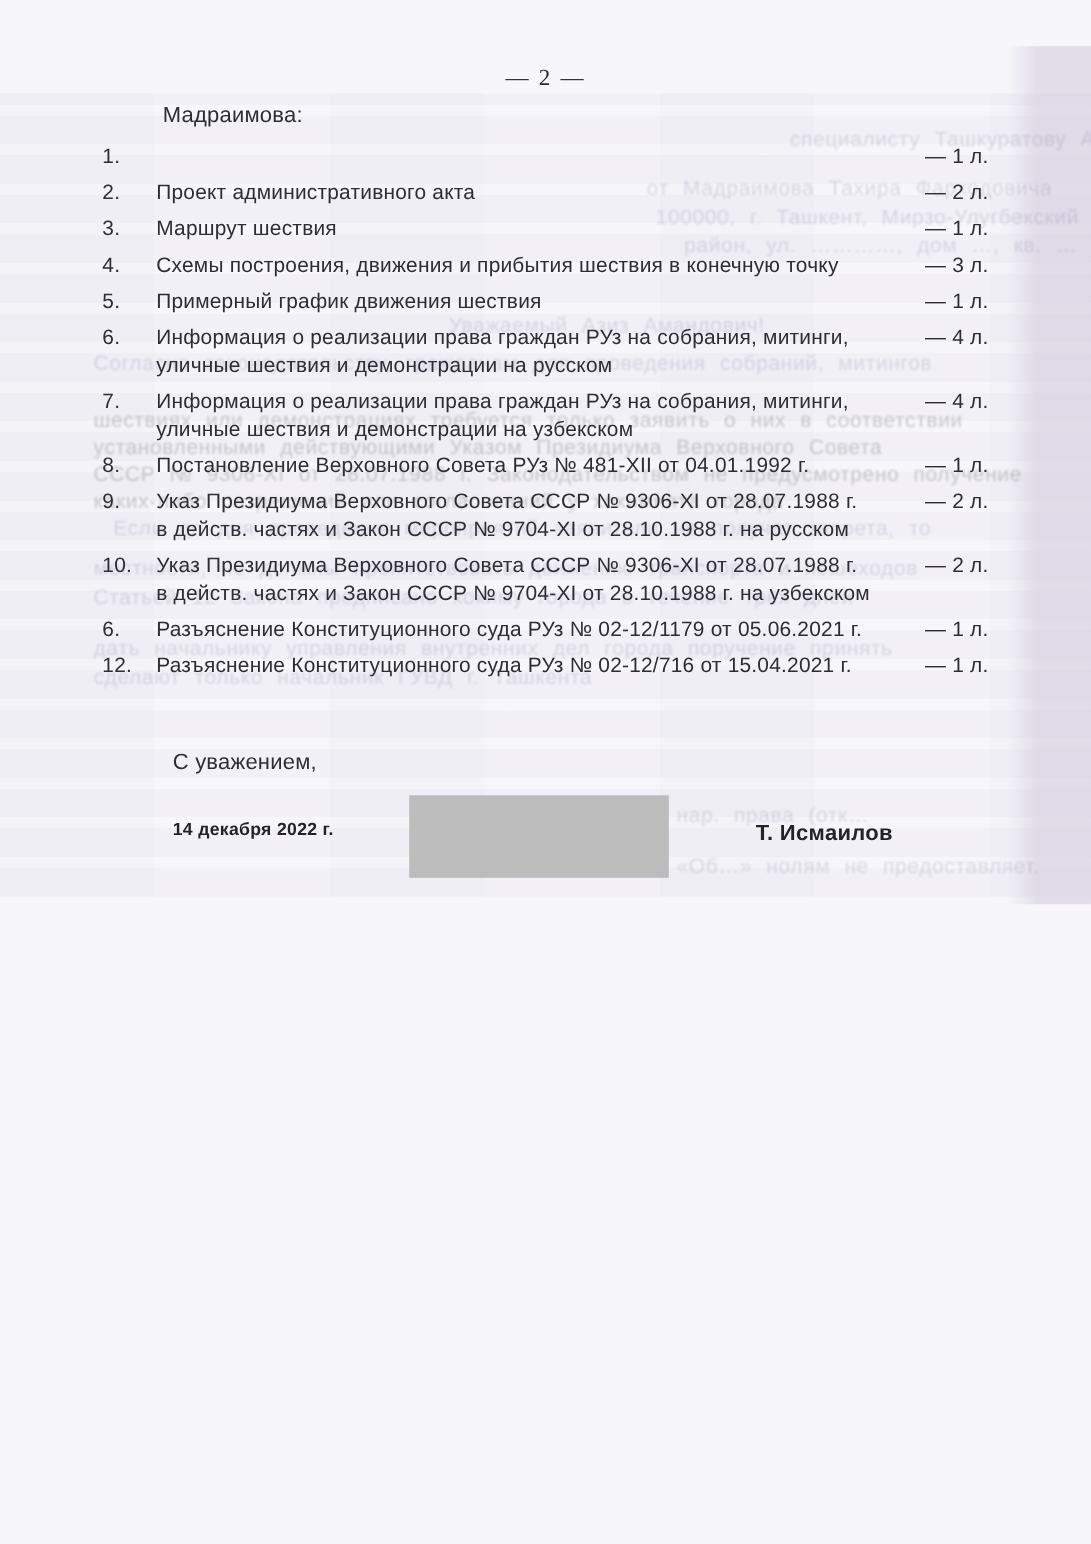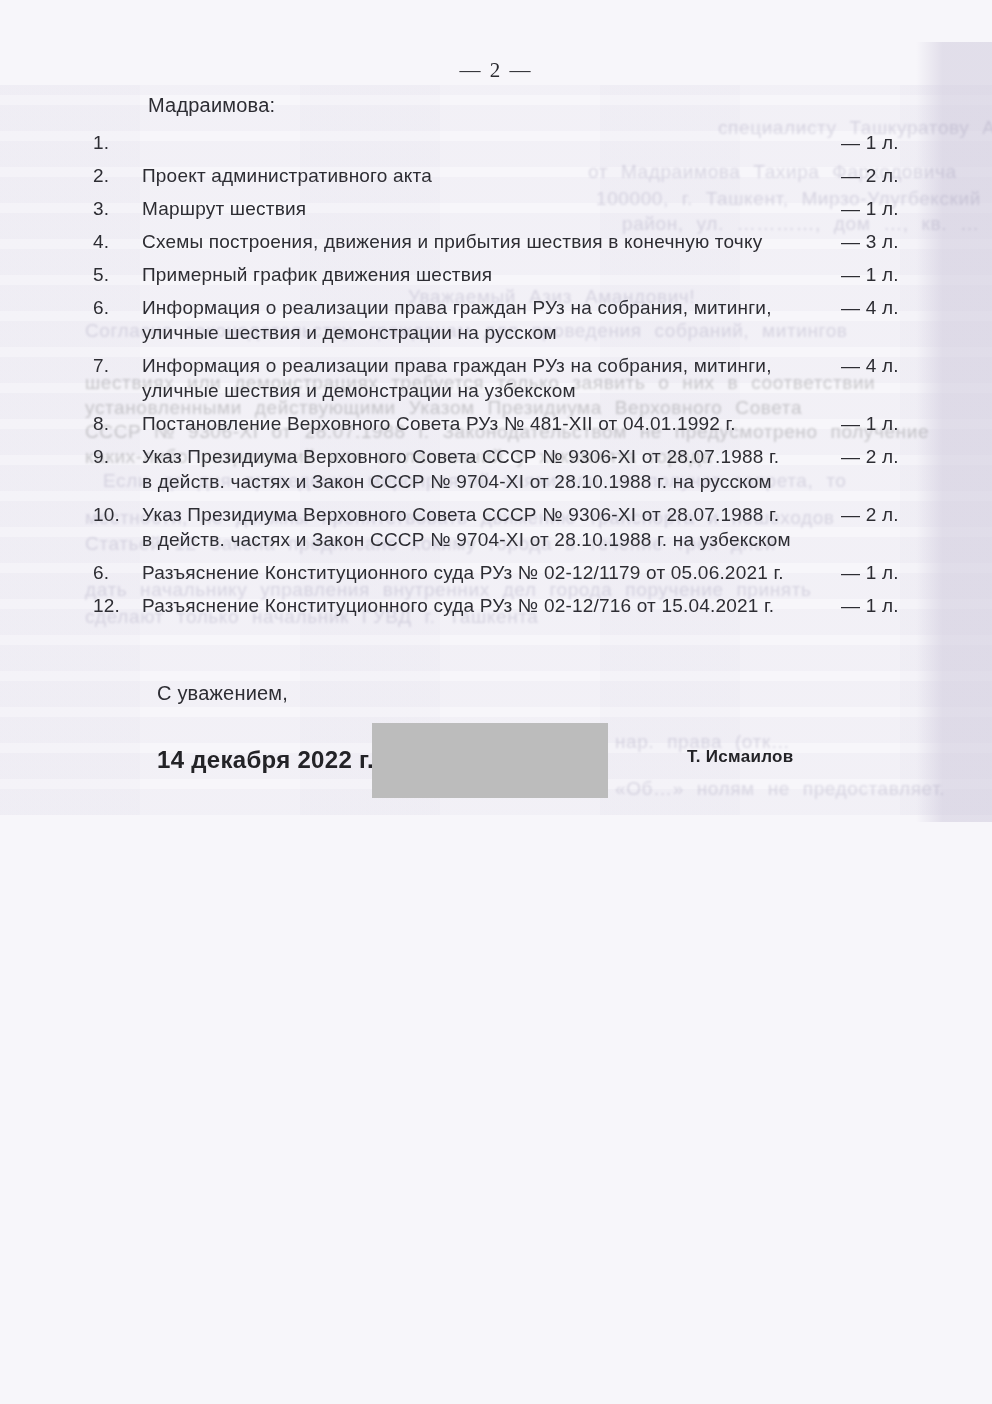--- a/index.html
+++ b/index.html
@@ -42,25 +42,25 @@
   .item-row{display:flex;align-items:flex-start;margin-bottom:8px;}
   .item-num{flex:0 0 49px;}
   .item-text{flex:0 1 690px;white-space:pre-line;}
   .item-pages{margin-left:auto;flex:0 0 64px;white-space:nowrap;}
   .closing-regards{
     position:absolute;left:157px;top:682px;
     font-size:20px;letter-spacing:.2px;
   }
   .closing-date{
     position:absolute;left:157px;top:746px;
-    font-size:24px;font-weight:bold;letter-spacing:.3px;color:#232327;
+    font-size:16px;font-weight:bold;letter-spacing:.3px;color:#232327;
   }
   .closing-signer{
     position:absolute;left:687px;top:747px;
-    font-size:17px;font-weight:bold;letter-spacing:.3px;color:#232327;
+    font-size:20px;font-weight:bold;letter-spacing:.3px;color:#232327;
   }
   .redaction-box{
     position:absolute;left:372px;top:723px;width:236px;height:75px;
     background:#bcbcbc;
   }
   
   .ghost{
     position:absolute;
     font-size:19px;line-height:24px;
     color:#8f8aa9;opacity:.28;

